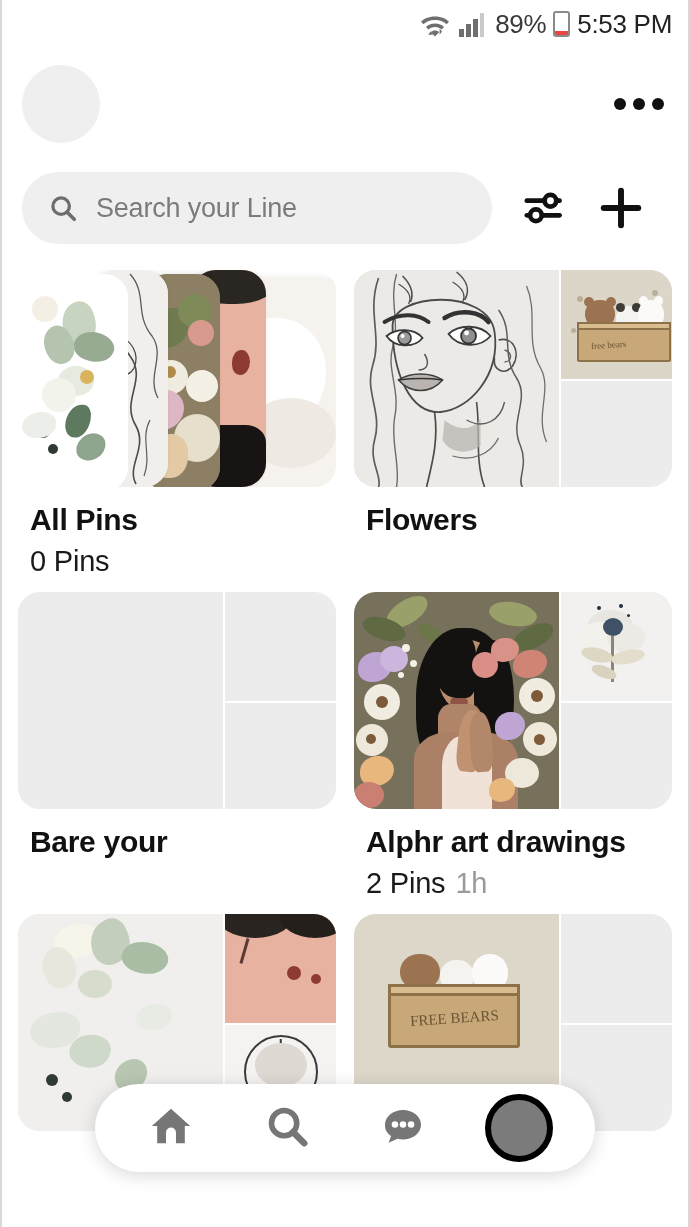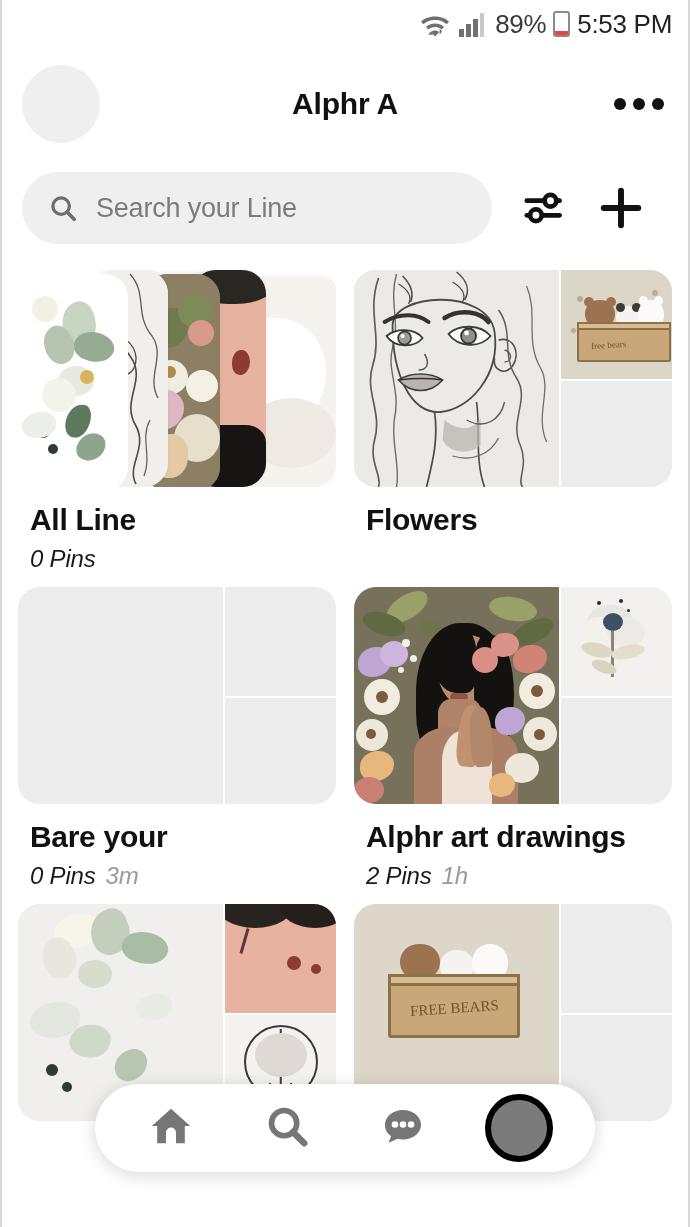--- a/index.html
+++ b/index.html
@@ -72,21 +72,21 @@
   }
   .cover-main{ width:64.5%; height:100%; position:relative; overflow:hidden; background:#ececec; }
   .cover-side{ width:35.5%; height:100%; display:flex; flex-direction:column; }
   .cover-side > div{ height:50%; background:#ececec; position:relative; overflow:hidden; }
   .cover-side > div + div{ border-top:2px solid #fff; }
   .cover-main + .cover-side{ border-left:2px solid #fff; }
 
   .b-title{
     font-size:30px; font-weight:700; color:#111; margin:16px 0 0 12px; letter-spacing:-.3px;
   }
-  .b-meta{ margin:8px 0 0 12px; font-size:24px; letter-spacing:-.2px;font-style:italic; }
+  .b-meta{ margin:8px 0 0 12px; font-size:29px; letter-spacing:-.2px; }
   .b-meta .cnt{ color:#1a1a1a; }
   .b-meta .tm{ color:#9a9a9a; margin-left:10px; }
 
   
   .fan{ position:relative; width:100%; height:100%; background:#fff; }
   .fan .slice{
     position:absolute; top:0; height:100%; border-radius:24px; overflow:hidden;
     background:#fff; box-shadow:-3px 0 7px rgba(0,0,0,.11);
   }
 
@@ -153,21 +153,20 @@
   <span class="sb-icon">
     <span class="batt">
         <span class="batt-fill"></span>
       </span>
   </span>
   <span class="sb-time">5:53 PM</span>
 </div>
 
 <div class="header">
   <div class="avatar-top"></div>
-  <div class="header-title">Alphr A</div>
   <div class="more-dots">
     <i></i>
       <i></i>
       <i></i>
   </div>
 </div>
 
 <div class="searchrow">
   <div class="searchbox">
     <span class="ic-search">
@@ -254,21 +253,21 @@
             <div class="blob" style="left:48px; top:130px; width:24px; height:34px; background:#5d7a5e; border-radius:62% 38% 58% 42%; transform:rotate(12deg);"></div>
             <div class="blob" style="left:60px; top:158px; width:26px; height:30px; background:#8fa48c; border-radius:58% 42% 60% 40%; transform:rotate(32deg);"></div>
             <div class="blob" style="left:18px; top:150px; width:14px; height:14px; background:#2f3a32; border-radius:50%;"></div>
             <div class="blob" style="left:30px; top:170px; width:10px; height:10px; background:#2f3a32; border-radius:50%;"></div>
             <div class="blob" style="left:4px;  top:138px; width:34px; height:26px; background:#eceeea; border-radius:60% 40% 56% 44%;"></div>
             <div class="blob" style="left:14px; top:22px;  width:26px; height:26px; background:#f3efe4; border-radius:50%;"></div>
           </div>
         </div>
       </div>
     </div>
-    <div class="b-title">All Line</div>
+    <div class="b-title">All Pins</div>
     <div class="b-meta">
       <span class="cnt">0 Pins</span><span class="tm"></span>
     </div>
   </div>
 
   <div class="board">
     <div class="cover">
       <div class="cover-main">
         <div class="art-sketch">
           <svg viewBox="0 0 216 217" preserveAspectRatio="xMidYMid slice">
@@ -345,23 +344,20 @@
 
   <div class="board">
     <div class="cover">
       <div class="cover-main"></div>
       <div class="cover-side">
         <div></div>
         <div></div>
       </div>
     </div>
     <div class="b-title">Bare your</div>
-    <div class="b-meta">
-      <span class="cnt">0 Pins</span><span class="tm">3m</span>
-    </div>
   </div>
 
   <div class="board">
     <div class="cover">
       <div class="cover-main">
         <div class="art-woman">
 
           <div class="blob" style="left:30px;  top:8px;  width:46px; height:24px; background:#9aa06a; border-radius:60% 40% 60% 40%; transform:rotate(-26deg);"></div>
           <div class="blob" style="left:8px;   top:26px; width:44px; height:22px; background:#5f6a42; border-radius:60% 40% 60% 40%; transform:rotate(24deg);"></div>
           <div class="blob" style="right:22px; top:10px; width:48px; height:24px; background:#9aa06a; border-radius:60% 40% 60% 40%; transform:rotate(16deg);"></div>

